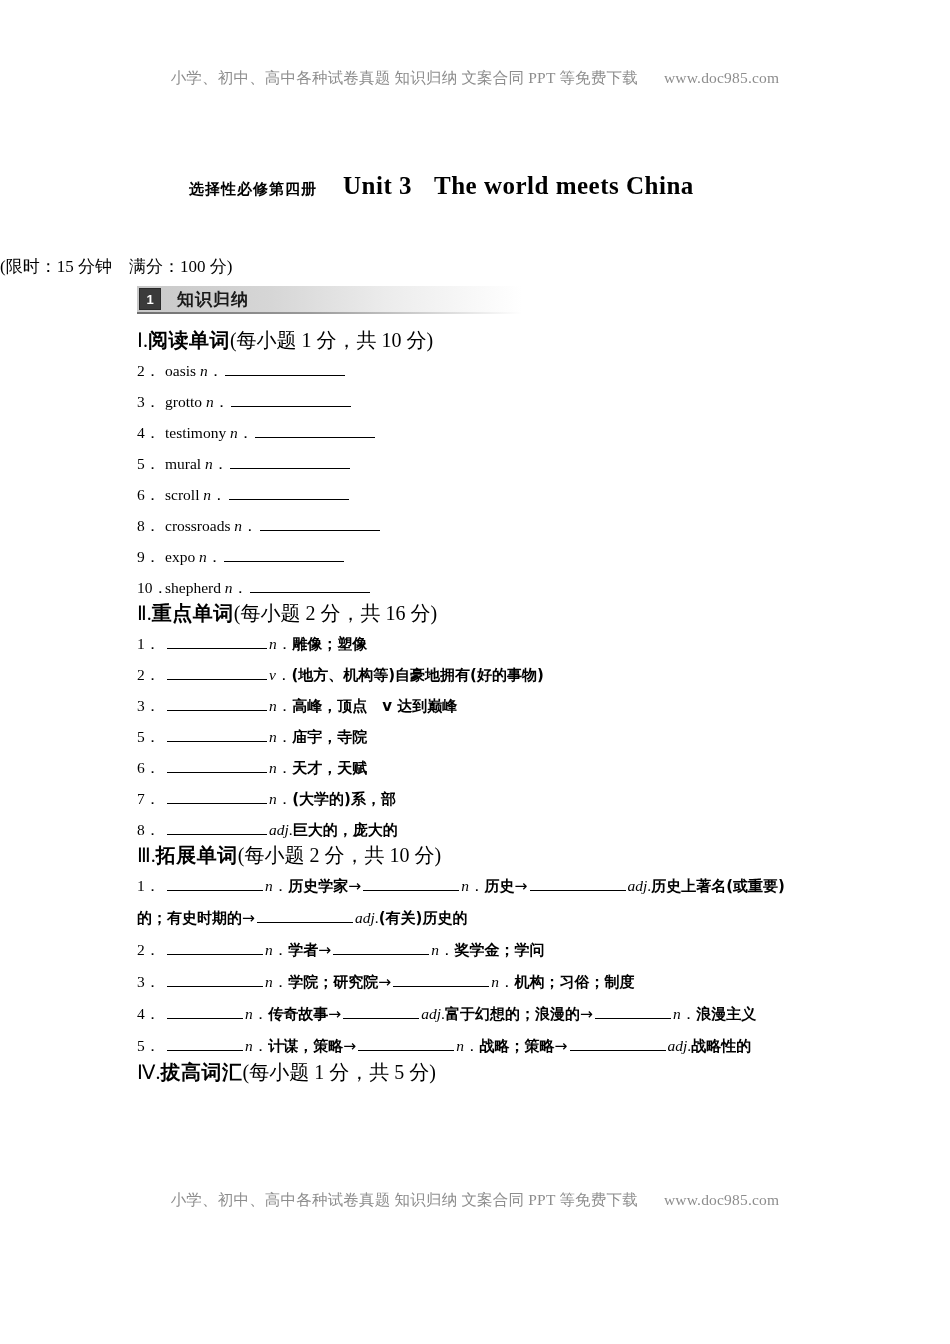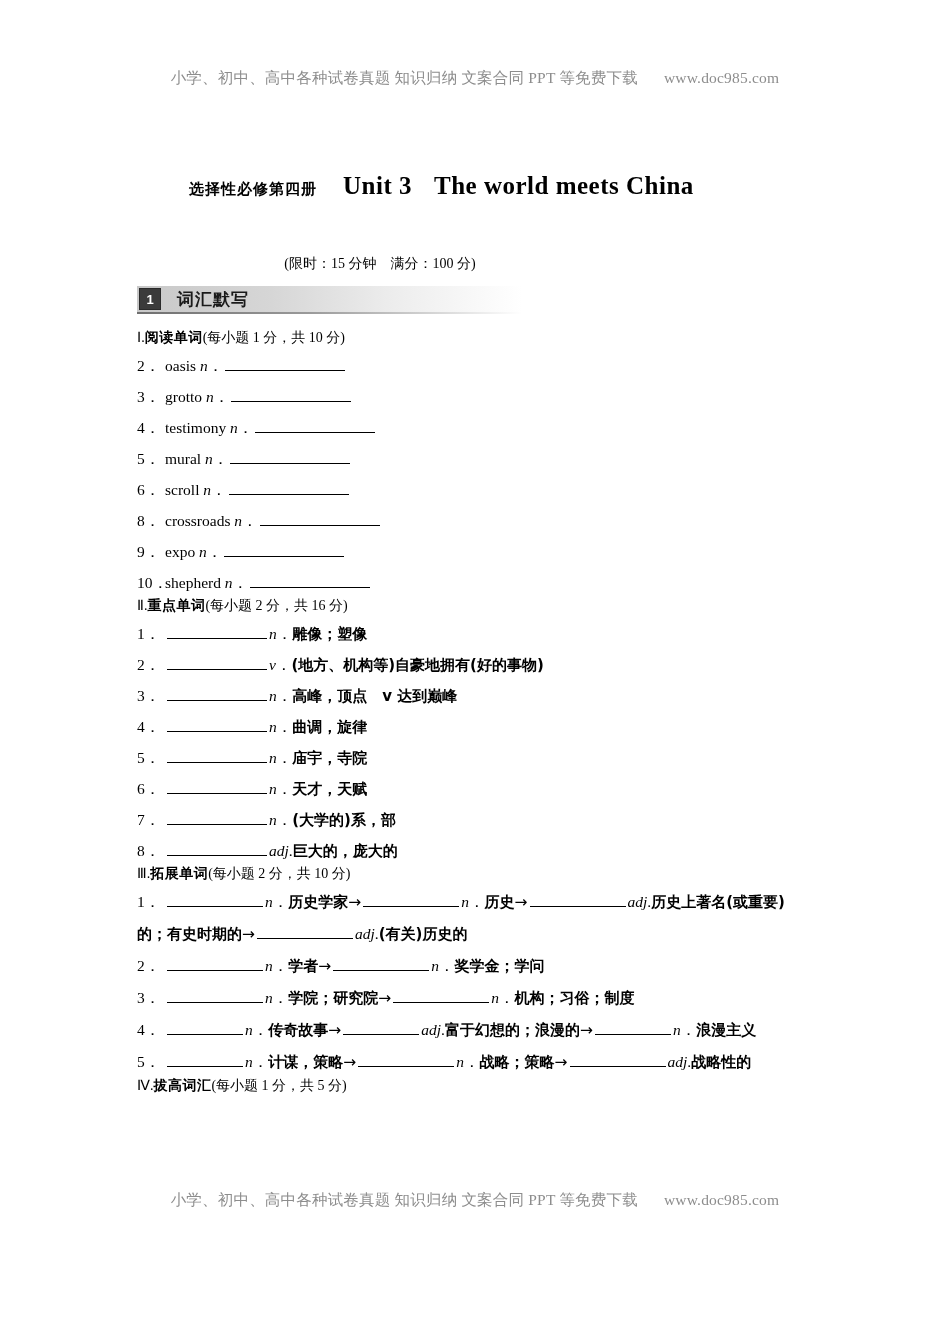--- a/index.html
+++ b/index.html
@@ -51,22 +51,22 @@
   .doc-title .gap { display: inline-block; width: 26px; }
   .doc-title .gap2 { display: inline-block; width: 22px; }
   .doc-title .en { font-family: "Liberation Serif", serif; font-weight: bold; }
 
   
   .exam-info {
     position: absolute;
     left: 0;
     top: 255px;
     width: 760px;
-    text-align: center;
-    font-size: 14px;
+    text-align: left;
+    font-size: 17px;
     white-space: nowrap;
   }
 
   
   .section-band {
     position: absolute;
     left: 137px;
     top: 286px;
     width: 385px;
     height: 26px;
@@ -109,21 +109,21 @@
   
   .content {
     position: absolute;
     left: 137px;
     top: 330px;
     width: 676px;
     font-size: 15.5px;
     line-height: 1;
   }
   .sec-head {
-    font-size: 14px;
+    font-size: 20px;
     margin: 0 0 5px 0;
     white-space: nowrap;
   }
   .sec-head .rom { font-family: "Liberation Serif", serif; }
   .sec-head .bold-cn {
     font-family: "DejaVu Sans", sans-serif;
     font-weight: bold;
     letter-spacing: 0.5px;
   }
   .sec-head .score { font-family: "Liberation Serif", serif; }
@@ -180,42 +180,41 @@
   </div>
 
   <div class="doc-title">
     <span class="cn">选择性必修第四册</span><span class="gap"></span><span class="en">Unit 3</span><span class="gap2"></span><span class="en">The world meets China</span>
   </div>
 
   <div class="exam-info">(限时：15 分钟　满分：100 分)</div>
 
   <div class="section-band">
     <div class="band-badge">1</div>
-    <div class="band-title">词汇默写</div>
+    <div class="band-title">知识归纳</div>
   </div>
   <div class="band-underline"></div>
 
   <div class="content" id="content">
       <div class="sec-head"><span class="rom">Ⅰ.</span><span class="bold-cn">阅读单词</span><span class="score">(每小题 1 分，共 10 分)</span></div>
       <div class="qlist">
         <div class="qrow sec1"><span class="qnum w1">2．</span><span class="word">oasis </span><span class="pos">n</span><span class="posdot">．</span><span class="blank" style="width: 120px;"></span></div>
         <div class="qrow sec1"><span class="qnum w1">3．</span><span class="word">grotto </span><span class="pos">n</span><span class="posdot">．</span><span class="blank" style="width: 120px;"></span></div>
         <div class="qrow sec1"><span class="qnum w1">4．</span><span class="word">testimony </span><span class="pos">n</span><span class="posdot">．</span><span class="blank" style="width: 120px;"></span></div>
         <div class="qrow sec1"><span class="qnum w1">5．</span><span class="word">mural </span><span class="pos">n</span><span class="posdot">．</span><span class="blank" style="width: 120px;"></span></div>
         <div class="qrow sec1"><span class="qnum w1">6．</span><span class="word">scroll </span><span class="pos">n</span><span class="posdot">．</span><span class="blank" style="width: 120px;"></span></div>
         <div class="qrow sec1"><span class="qnum w1">8．</span><span class="word">crossroads </span><span class="pos">n</span><span class="posdot">．</span><span class="blank" style="width: 120px;"></span></div>
         <div class="qrow sec1"><span class="qnum w1">9．</span><span class="word">expo </span><span class="pos">n</span><span class="posdot">．</span><span class="blank" style="width: 120px;"></span></div>
         <div class="qrow sec1"><span class="qnum w1">10．</span><span class="word">shepherd </span><span class="pos">n</span><span class="posdot">．</span><span class="blank" style="width: 120px;"></span></div>
       </div>
       <div class="sec-head"><span class="rom">Ⅱ.</span><span class="bold-cn">重点单词</span><span class="score">(每小题 2 分，共 16 分)</span></div>
       <div class="qlist">
         <div class="qrow sec2-row"><span class="qnum w1">1．</span><span class="blank" style="width: 100px;"></span><span class="pos">n</span><span class="posdot">．</span><span class="cn">雕像；塑像</span></div>
         <div class="qrow sec2-row"><span class="qnum w1">2．</span><span class="blank" style="width: 100px;"></span><span class="pos">v</span><span class="posdot">．</span><span class="cn">(地方、机构等)自豪地拥有(好的事物)</span></div>
         <div class="qrow sec2-row"><span class="qnum w1">3．</span><span class="blank" style="width: 100px;"></span><span class="pos">n</span><span class="posdot">．</span><span class="cn">高峰，顶点　v 达到巅峰</span></div>
-        <div class="qrow sec2-row"><span class="qnum w1">4．</span><span class="blank" style="width: 100px;"></span><span class="pos">n</span><span class="posdot">．</span><span class="cn">曲调，旋律</span></div>
         <div class="qrow sec2-row"><span class="qnum w1">5．</span><span class="blank" style="width: 100px;"></span><span class="pos">n</span><span class="posdot">．</span><span class="cn">庙宇，寺院</span></div>
         <div class="qrow sec2-row"><span class="qnum w1">6．</span><span class="blank" style="width: 100px;"></span><span class="pos">n</span><span class="posdot">．</span><span class="cn">天才，天赋</span></div>
         <div class="qrow sec2-row"><span class="qnum w1">7．</span><span class="blank" style="width: 100px;"></span><span class="pos">n</span><span class="posdot">．</span><span class="cn">(大学的)系，部</span></div>
         <div class="qrow sec2-row"><span class="qnum w1">8．</span><span class="blank" style="width: 100px;"></span><span class="pos">adj</span><span class="posdot">.</span><span class="cn">巨大的，庞大的</span></div>
       </div>
       <div class="sec-head"><span class="rom">Ⅲ.</span><span class="bold-cn">拓展单词</span><span class="score">(每小题 2 分，共 10 分)</span></div>
       <div class="qlist">
         <div class="qrow-wrap"><span class="qnum w1">1．</span><span class="blank" style="width: 96px;"></span><span class="pos">n</span><span class="posdot">．</span><span class="cn">历史学家</span><span class="arrow">→</span><span class="blank" style="width: 96px;"></span><span class="pos">n</span><span class="posdot">．</span><span class="cn">历史</span><span class="arrow">→</span><span class="blank" style="width: 96px;"></span><span class="pos">adj</span><span class="posdot">.</span><span class="cn">历史上著名(或重要)的；有史时期的</span><span class="arrow">→</span><span class="blank" style="width: 96px;"></span><span class="pos">adj</span><span class="posdot">.</span><span class="cn">(有关)历史的</span></div>
         <div class="qrow-wrap"><span class="qnum w1">2．</span><span class="blank" style="width: 96px;"></span><span class="pos">n</span><span class="posdot">．</span><span class="cn">学者</span><span class="arrow">→</span><span class="blank" style="width: 96px;"></span><span class="pos">n</span><span class="posdot">．</span><span class="cn">奖学金；学问</span></div>
         <div class="qrow-wrap"><span class="qnum w1">3．</span><span class="blank" style="width: 96px;"></span><span class="pos">n</span><span class="posdot">．</span><span class="cn">学院；研究院</span><span class="arrow">→</span><span class="blank" style="width: 96px;"></span><span class="pos">n</span><span class="posdot">．</span><span class="cn">机构；习俗；制度</span></div>

